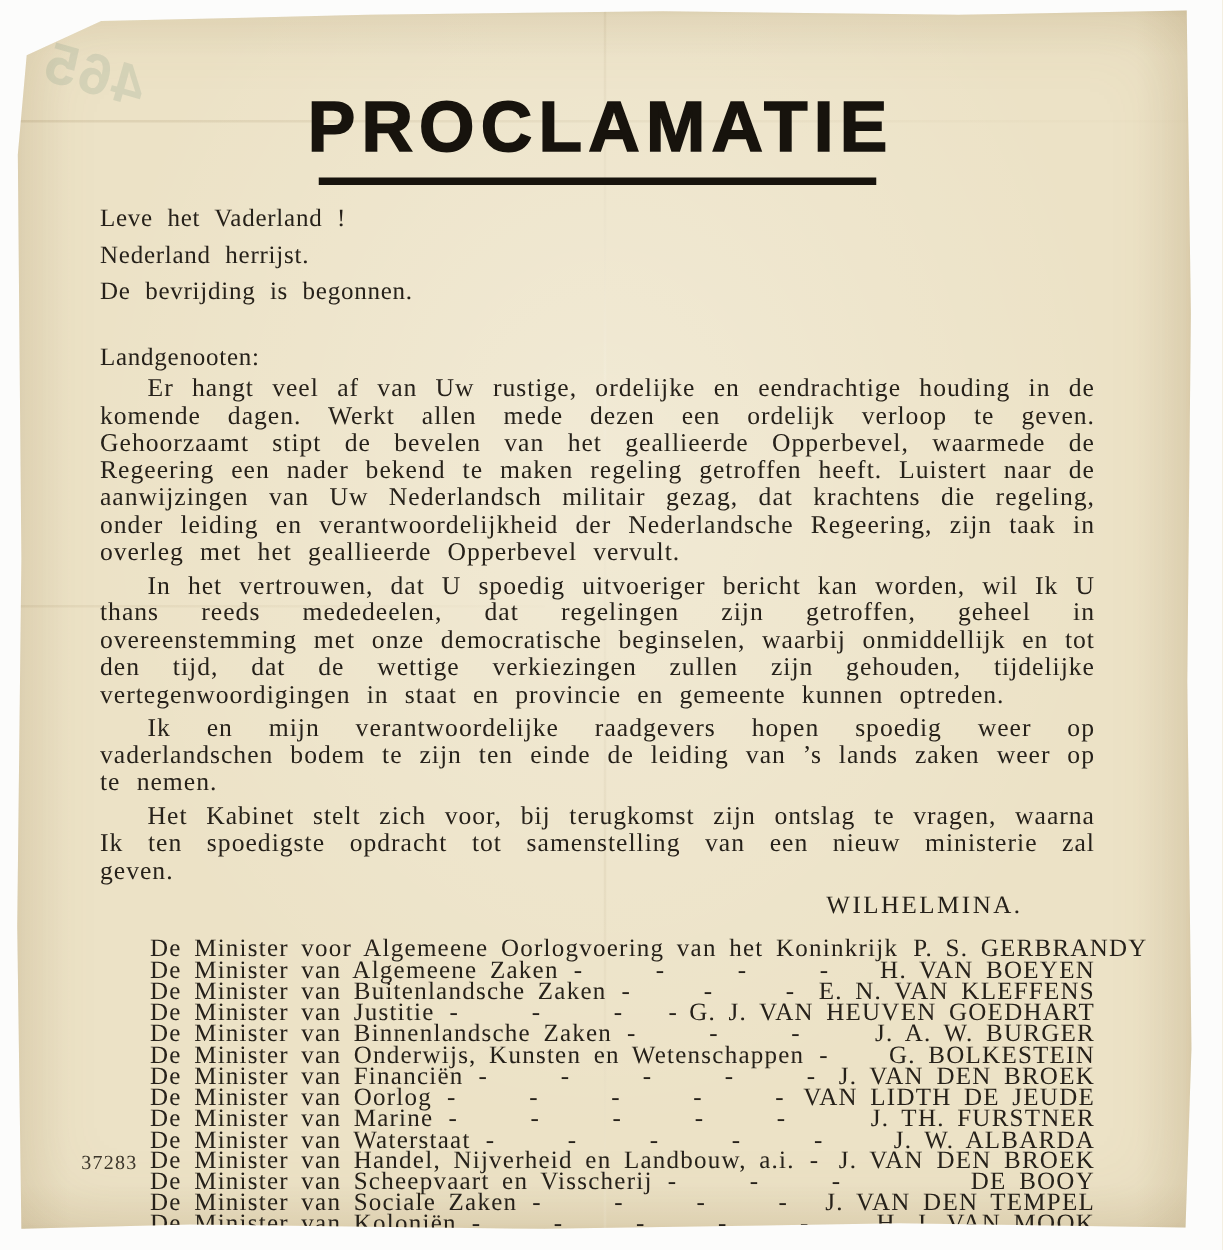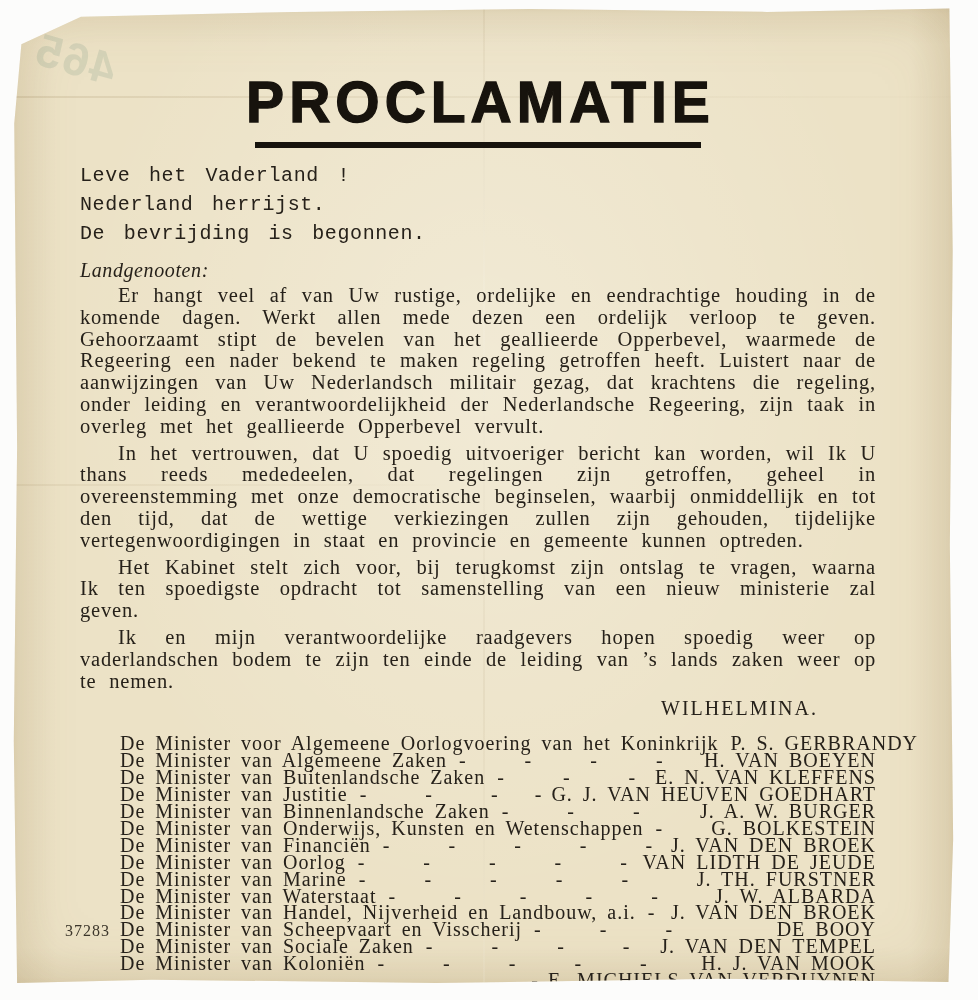--- a/index.html
+++ b/index.html
@@ -40,22 +40,22 @@
     letter-spacing:2px;
   }
   .content{position:relative;height:100%;box-sizing:border-box;padding:44px 80px 0 70px;}
   .title{
     text-align:center;
     font-family:"Liberation Sans", sans-serif;font-weight:700;
     font-size:57px;line-height:1;letter-spacing:5px;padding-left:5px;
     color:#17130d;margin-top:24px;-webkit-text-stroke:1.3px #17130d;
   }
   .title-rule{width:446px;height:6px;background:#17130d;margin:11px auto 0;}
-  .opening{margin-top:13px;font-size:20px;line-height:29px;letter-spacing:0.6px;word-spacing:6px;font-family:Liberation Mono, monospace;}
-  .salutation{margin-top:8px;font-size:20px;line-height:29px;letter-spacing:0.6px;word-spacing:6px;font-style:italic;}
+  .opening{margin-top:13px;font-size:20px;line-height:29px;letter-spacing:0.6px;word-spacing:6px;}
+  .salutation{margin-top:24px;font-size:20px;line-height:29px;letter-spacing:0.6px;word-spacing:6px;}
   .para{
     margin:0;font-size:20.5px;line-height:21.8px;
     text-align:justify;text-indent:38px;
     letter-spacing:0.8px;word-spacing:7px;
   }
   .para + .para{margin-top:5px;}
   .signature{margin-top:4px;text-align:right;padding-right:58px;
     font-size:20px;line-height:24px;letter-spacing:2px;word-spacing:4px;}
   .ministers{margin:15px 0 0 40px;font-size:20px;}
   .m-row{display:flex;align-items:baseline;line-height:16.9px;white-space:nowrap;
@@ -81,22 +81,22 @@
     <div class="opening">
       <div>Leve het Vaderland !</div>
       <div>Nederland herrijst.</div>
       <div>De bevrijding is begonnen.</div>
     </div>
 
     <div class="salutation">Landgenooten:</div>
 
     <p class="para">Er hangt veel af van Uw rustige, ordelijke en eendrachtige houding in de komende dagen.  Werkt allen mede dezen een ordelijk verloop te geven. Gehoorzaamt stipt de bevelen van het geallieerde Opperbevel, waarmede de Regeering een nader bekend te maken regeling getroffen heeft.  Luistert naar de aanwijzingen van Uw Nederlandsch militair gezag, dat krachtens die regeling, onder leiding en verantwoordelijkheid der Nederlandsche Regeering, zijn taak in overleg met het geallieerde Opperbevel vervult.</p>
     <p class="para">In het vertrouwen, dat U spoedig uitvoeriger bericht kan worden, wil Ik U thans reeds mededeelen, dat regelingen zijn getroffen, geheel in overeenstemming met onze democratische beginselen, waarbij onmiddellijk en tot den tijd, dat de wettige verkiezingen zullen zijn gehouden, tijdelijke vertegenwoordigingen in staat en provincie en gemeente kunnen optreden.</p>
+    <p class="para">Ik en mijn verantwoordelijke raadgevers hopen spoedig weer op vaderlandschen bodem te zijn ten einde de leiding van ’s lands zaken weer op te nemen.</p>
     <p class="para">Het Kabinet stelt zich voor, bij terugkomst zijn ontslag te vragen, waarna Ik ten spoedigste opdracht tot samenstelling van een nieuw ministerie zal geven.</p>
-    <p class="para">Ik en mijn verantwoordelijke raadgevers hopen spoedig weer op vaderlandschen bodem te zijn ten einde de leiding van ’s lands zaken weer op te nemen.</p>
 
     <div class="signature">WILHELMINA.</div>
 
     <div class="ministers">
       <div class="m-row">
         <span class="m-title">De Minister voor Algemeene Oorlogvoering van het Koninkrijk</span>
         <span class="m-leader">-</span>
         <span class="m-name">P. S. GERBRANDY</span>
       </div>
       <div class="m-row">

